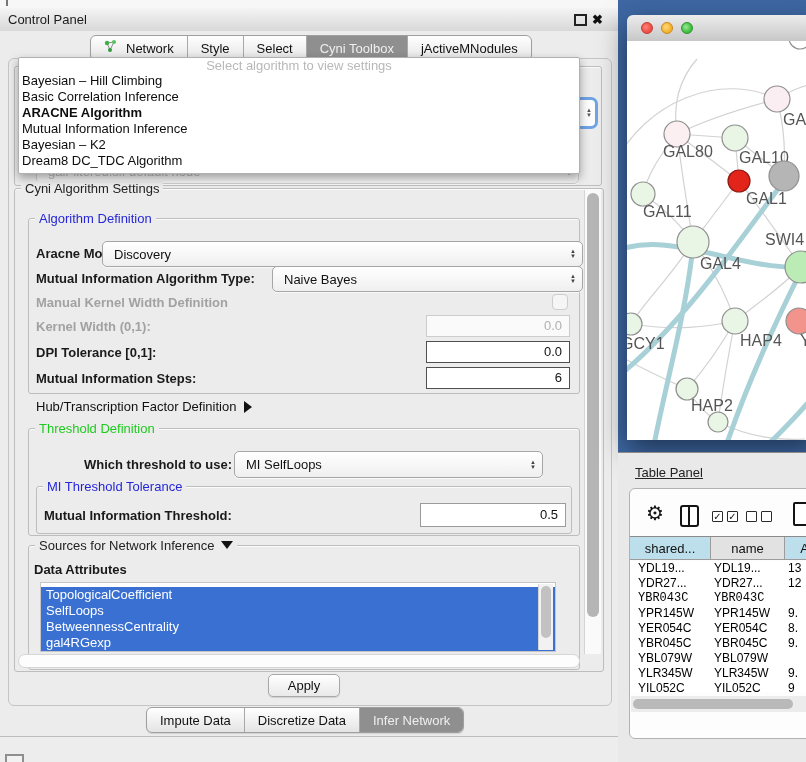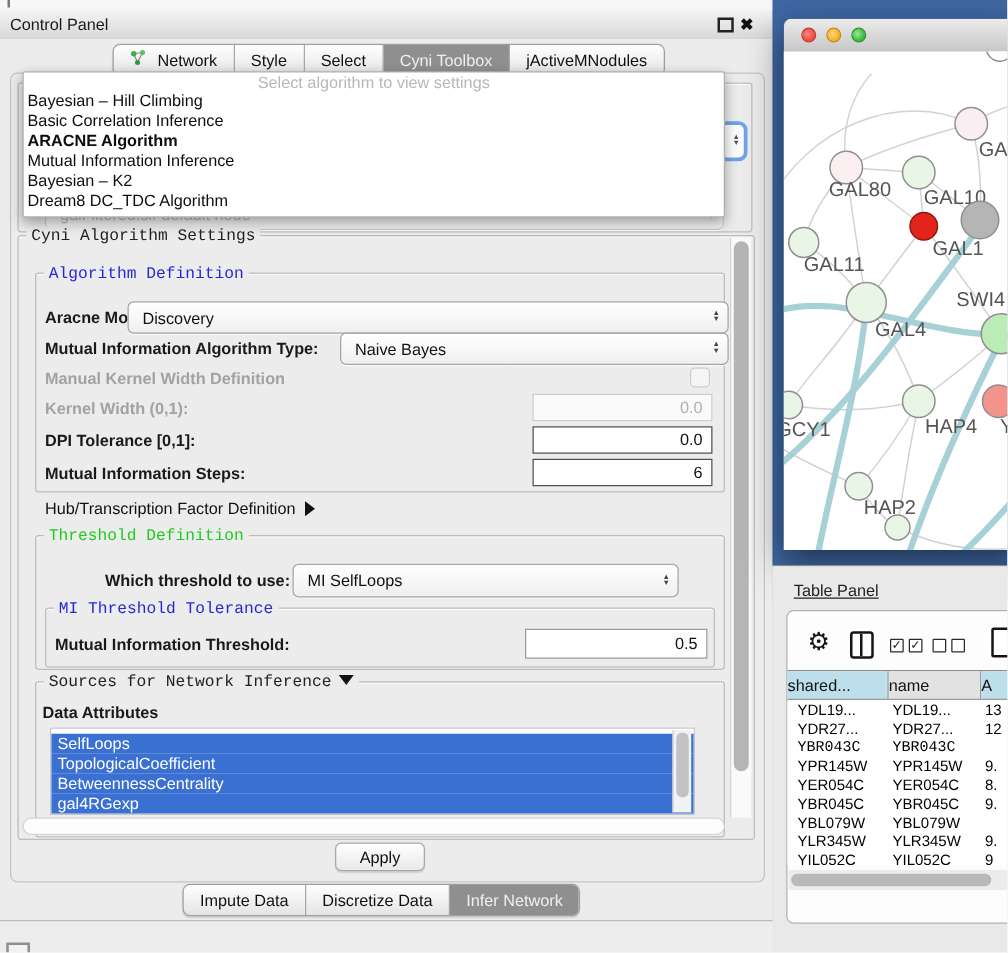--- a/index.html
+++ b/index.html
@@ -15,21 +15,21 @@
   .float-ic{left:574px;top:14px;width:9px;height:8px;border:2px solid #222;background:transparent;}
   .close-ic{left:592px;top:8px;height:23px;line-height:23px;font-size:13px;font-weight:bold;color:#111;}
   .cp-body{left:0;top:31px;width:618px;height:706px;background:#ececec;border-right:1px solid #bfbfbf;}
   .tabbar{display:flex;height:24px;border:1px solid #9f9f9f;border-radius:6px;overflow:hidden;
     background:linear-gradient(#ffffff,#e4e4e4);font-size:13px;box-shadow:0 1px 1px rgba(0,0,0,.12);}
   .tab{display:flex;align-items:center;gap:9px;padding:0 13px;color:#111;border-right:1px solid #a8a8a8;}
   .tab:last-child{border-right:none;}
   .tab.selected{background:#8f8f8f;color:#efefef;}
   .cp-content{left:8px;top:58px;width:602px;height:646px;background:#ececec;border:1px solid #c4c4c4;border-radius:6px;}
   .gbox{position:absolute;border:1px solid #bdbdbd;border-radius:3px;box-shadow:inset 0 1px 0 rgba(255,255,255,.8);}
-  .gbox-title{position:absolute;top:-8px;left:6px;background:#ececec;padding:0 4px;font-size:13px;color:#222;white-space:nowrap;font-family:Liberation Mono, monospace;}
+  .gbox-title{position:absolute;top:-8px;left:6px;background:#ececec;padding:0 4px;font-size:13px;color:#222;white-space:nowrap;}
   .t-blue{color:#2626d8;} .t-green{color:#1ecb1e;}
   .combo{position:absolute;border:1px solid #a6a6a6;border-radius:5px;background:linear-gradient(#ffffff,#efefef);
     font-size:13px;color:#111;padding-left:11px;display:flex;align-items:center;box-shadow:0 1px 0 rgba(255,255,255,.7);}
   .combo .arrows{position:absolute;right:6px;top:50%;transform:translateY(-50%);display:flex;flex-direction:column;
     align-items:center;font-size:6px;line-height:5px;color:#444;}
   .combo.dis{background:#f3f3f3;color:#b8b8b8;border-color:#cdcdcd;}
   .flabel{position:absolute;font-size:13px;font-weight:bold;color:#1a1a1a;white-space:nowrap;}
   .flabel.dis{color:#a2a2a2;}
   .tfield{position:absolute;background:#fff;border:1px solid #4f4f4f;font-size:13px;text-align:right;
     padding-right:7px;color:#111;display:block;}
@@ -62,21 +62,21 @@
   .net-canvas{left:0;top:26px;width:100%;height:399px;background:#ffffff;overflow:hidden;}
   .divider-h{background:#8b8b8b;height:1px;}
   .tp-title{left:635px;top:462px;height:22px;line-height:22px;font-size:13px;color:#222;text-decoration:underline;}
   .tp-window{left:629px;top:488px;width:185px;height:249px;background:#fdfdfd;border:1px solid #b2b2b2;border-radius:6px;}
   .ticon{position:absolute;color:#141414;}
   .col-ic{left:680px;top:505px;width:15px;height:18px;border:2px solid #141414;border-radius:3px;}
   .col-ic::after{content:"";position:absolute;left:6px;top:0;width:2px;height:100%;background:#141414;}
   .cb{display:inline-block;width:11px;height:11px;border:1.5px solid #2a2a2a;border-radius:1px;font-size:10px;line-height:10px;
     text-align:center;color:#141414;background:#fff;margin-right:4px;vertical-align:top;box-sizing:border-box;}
   .page-ic{left:793px;top:502px;width:14px;height:20px;border:2px solid #141414;border-radius:2px;background:#fff;}
-  .th-cell{position:absolute;top:537px;height:23px;line-height:23px;font-size:13px;color:#111;
+  .th-cell{position:absolute;top:537px;height:23px;line-height:23px;text-align:center;font-size:13px;color:#111;
     border-right:1px solid #9c9c9c;border-bottom:1px solid #9c9c9c;box-sizing:border-box;}
   .rows-clip{left:630px;top:561px;width:176px;height:131px;overflow:hidden;background:#fff;}
   .trow{position:absolute;left:0;width:100%;height:15px;font-size:12px;line-height:15px;color:#000;}
   .trow span{position:absolute;white-space:nowrap;}
   .hscroll{left:631px;top:696px;width:175px;height:16px;background:#ececec;}
   svg text{font-family:"Liberation Sans",sans-serif;}
 </style>
 </head>
 <body>
 
@@ -202,22 +202,22 @@
     <span class="gbox-title t-blue">MI Threshold Tolerance</span>
   </div>
   <div class="flabel" style="left:44px;top:508px;">Mutual Information Threshold:</div>
   <div class="tfield soft" style="left:420px;top:503px;width:137px;height:22px;line-height:22px;">0.5</div>
 
   <div class="gbox" style="left:28px;top:545px;width:550px;height:123px;">
     <span class="gbox-title"><span>Sources for Network Inference</span><span class="tri-d"></span></span>
   </div>
   <div class="flabel" style="left:34px;top:562px;">Data Attributes</div>
   <div class="abs attr-list" id="attr-list">
+      <div class="attr-item">TopologicalCoefficient</div>
       <div class="attr-item">SelfLoops</div>
-      <div class="attr-item">TopologicalCoefficient</div>
       <div class="attr-item">BetweennessCentrality</div>
       <div class="attr-item">gal4RGexp</div>
     </div>
   <div class="abs vtrack" style="left:538px;top:584px;width:14px;height:66px;background:#f2f2f2;">
     <div class="thumb" style="left:2px;top:2px;width:10px;height:52px;background:#c2c2c2;"></div>
   </div>
   <div class="abs htrack" style="left:18px;top:654px;width:560px;height:12px;"></div>
 
   <div class="btn" style="left:268px;top:674px;width:70px;height:21px;line-height:21px;">Apply</div>
   <div class="abs tabbar" id="cp-bottom-tabs" style="left:146px;top:707px;">

